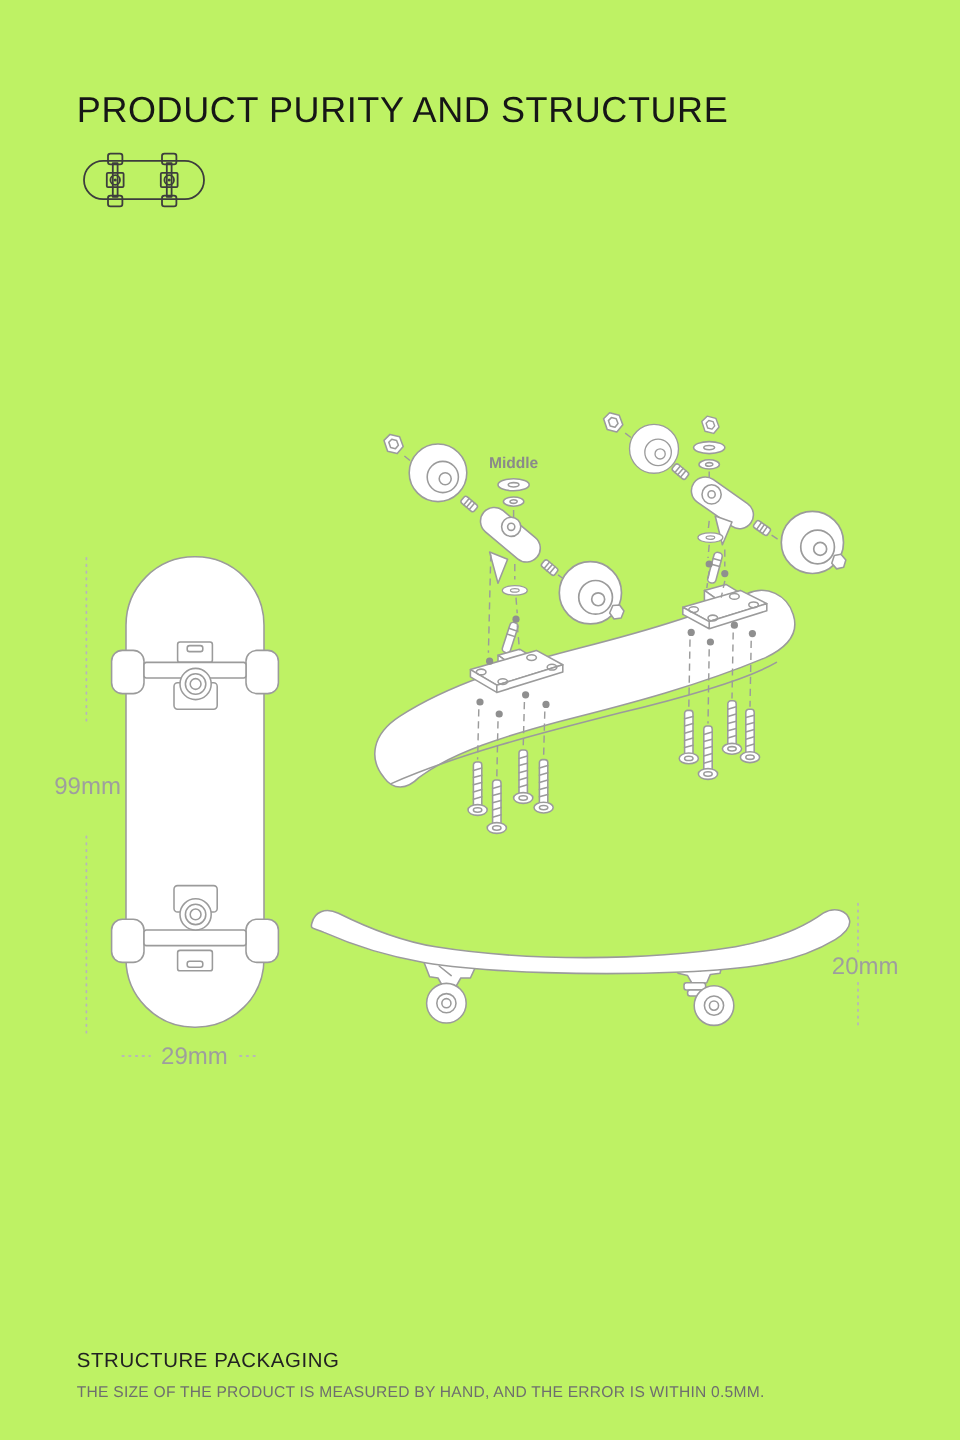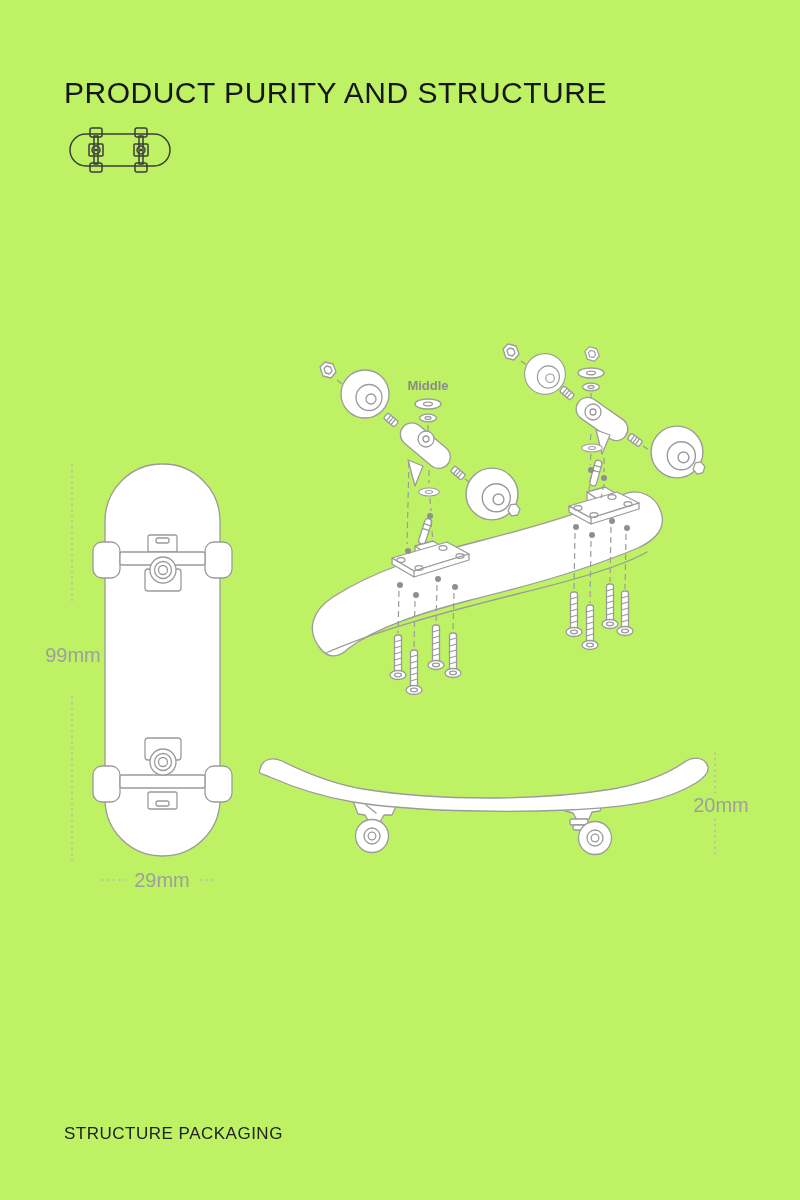--- a/index.html
+++ b/index.html
@@ -269,14 +269,15 @@
              C428,56 395,62 330,65 C260,68 170,66 115,57 C80,51 50,40 32,32 C24,28 20,30 22,24 Z"></path>
 
     <g>
       <path class="dotted" d="M477,8 L477,48"></path>
       <path class="dotted" d="M477,74 L477,110"></path>
       <text class="dim-text" x="483" y="67" text-anchor="middle">20mm</text>
     </g>
   </svg>
 
   <div class="abs footer-heading">STRUCTURE PACKAGING</div>
+  <div class="abs footer-note">THE SIZE OF THE PRODUCT IS MEASURED BY HAND, AND THE ERROR IS WITHIN 0.5MM.</div>
 
 </div>
 
 </body></html>

